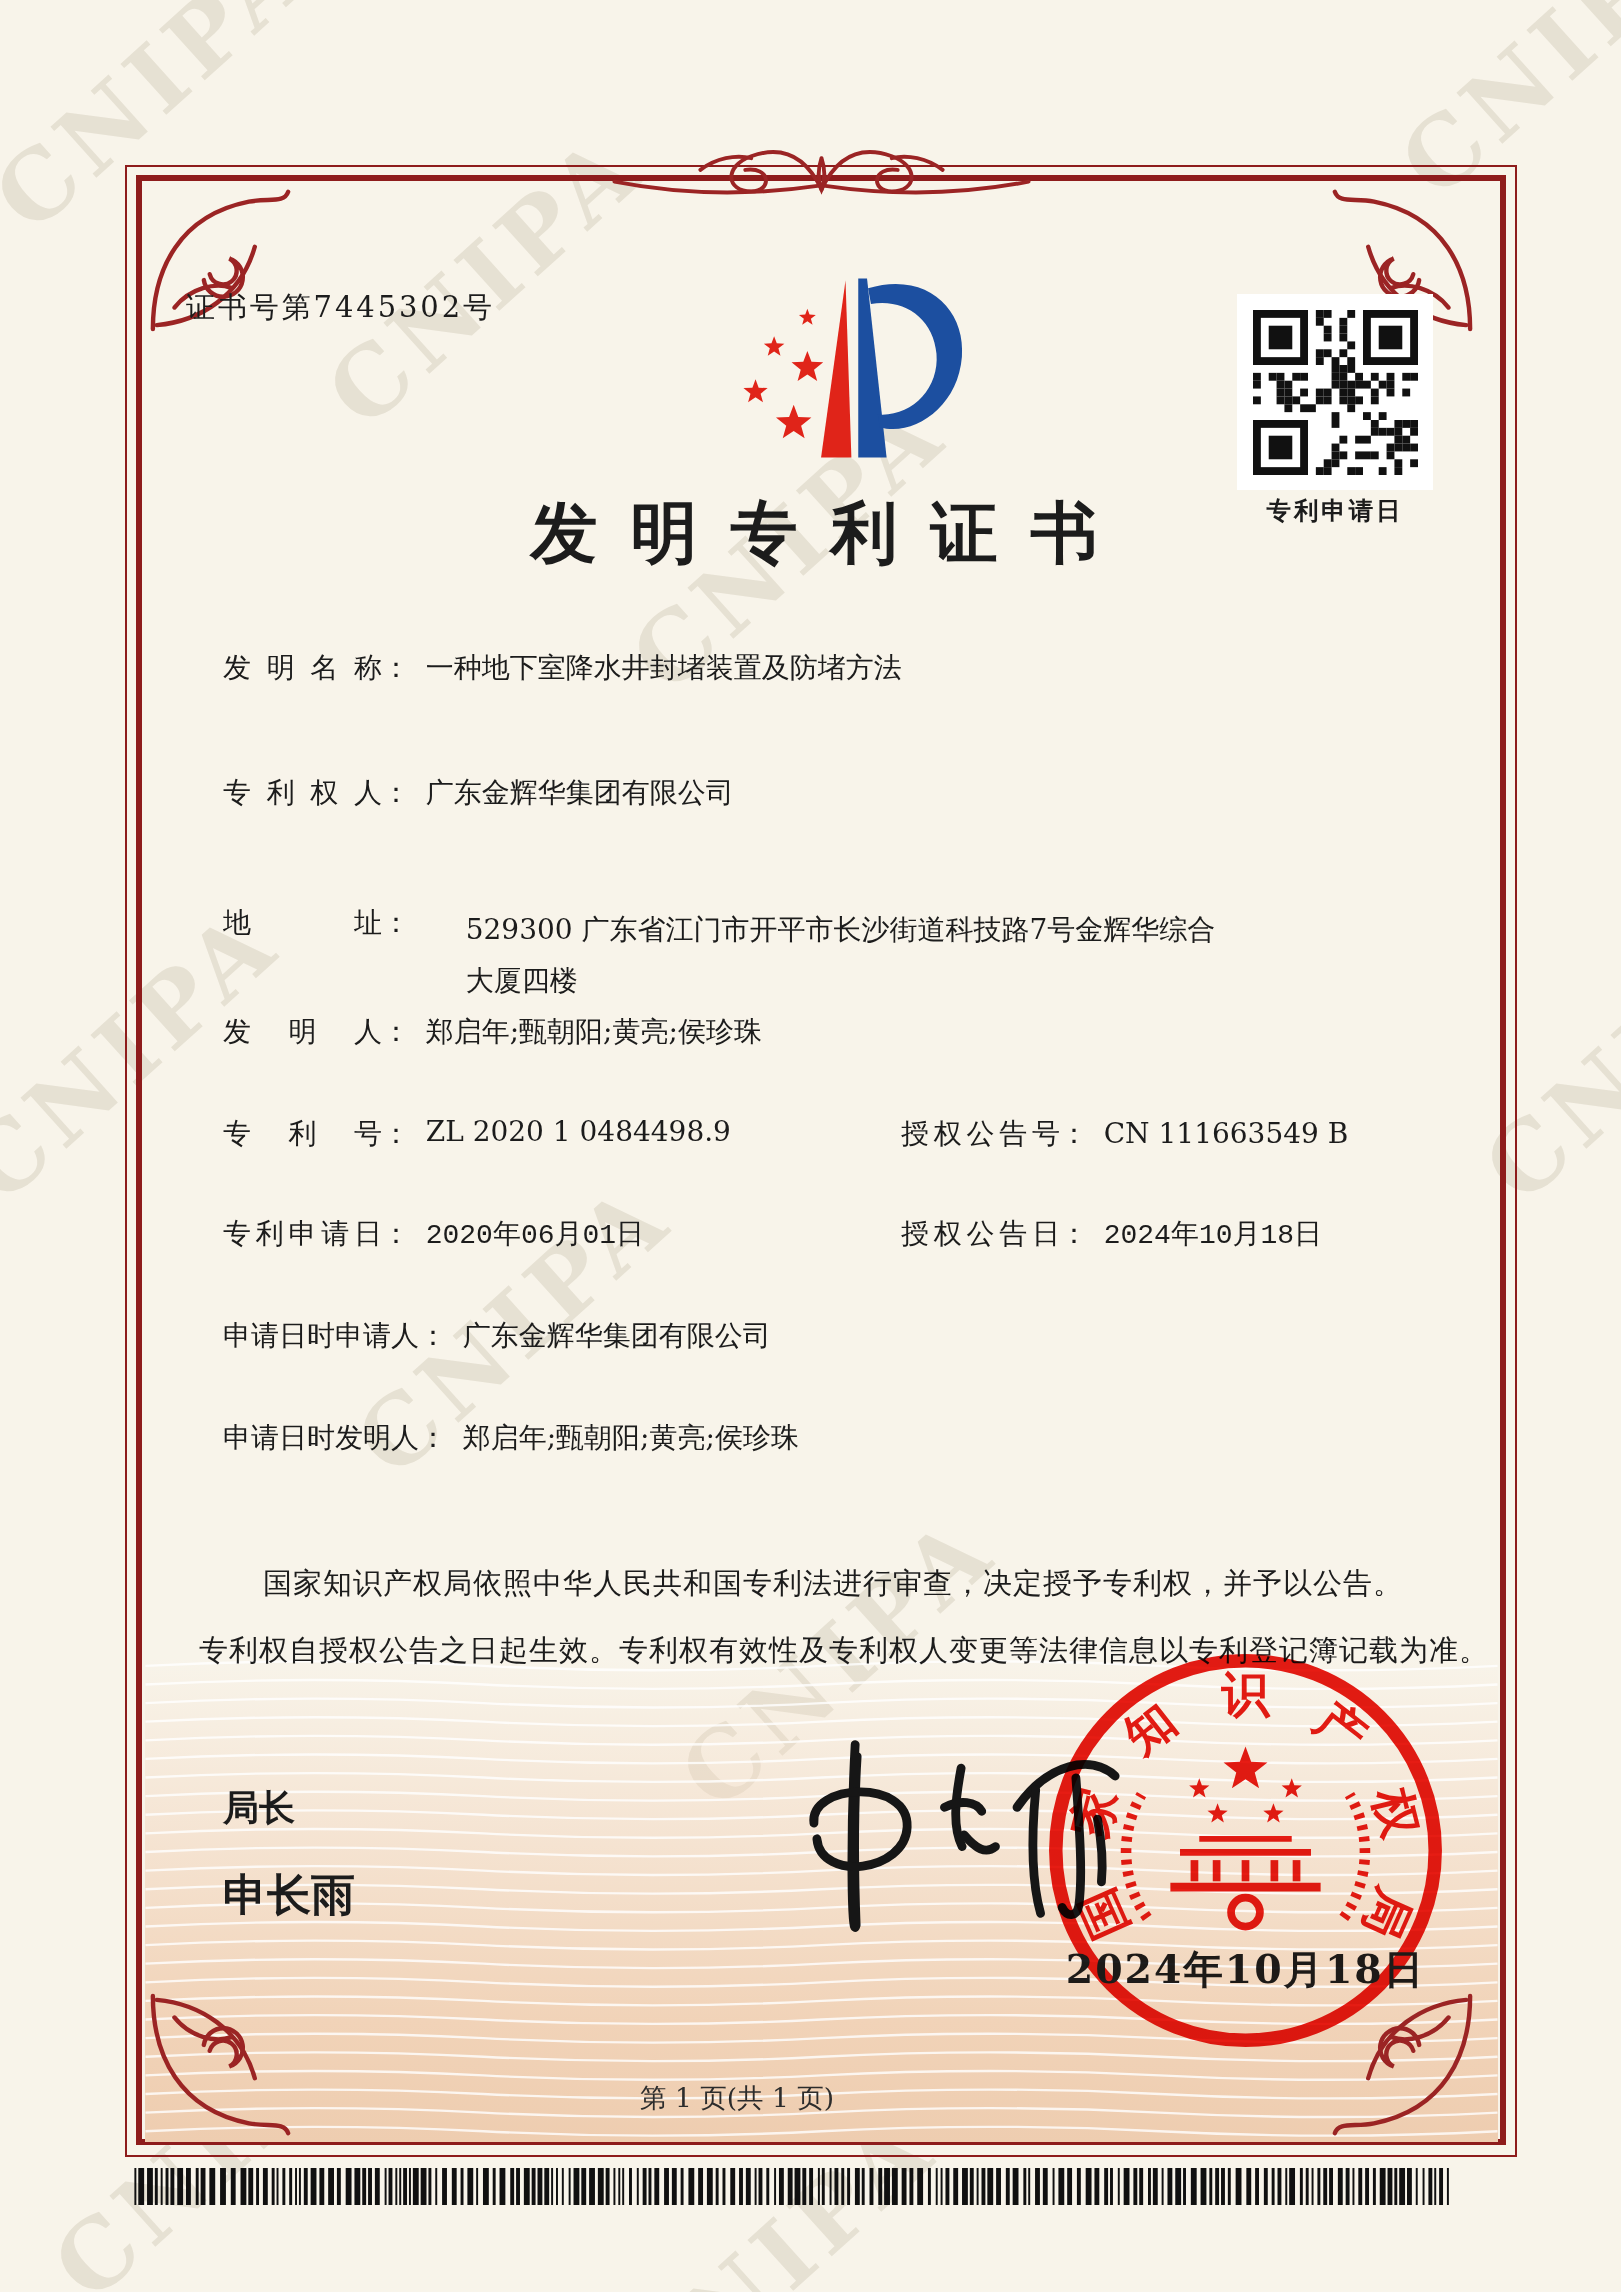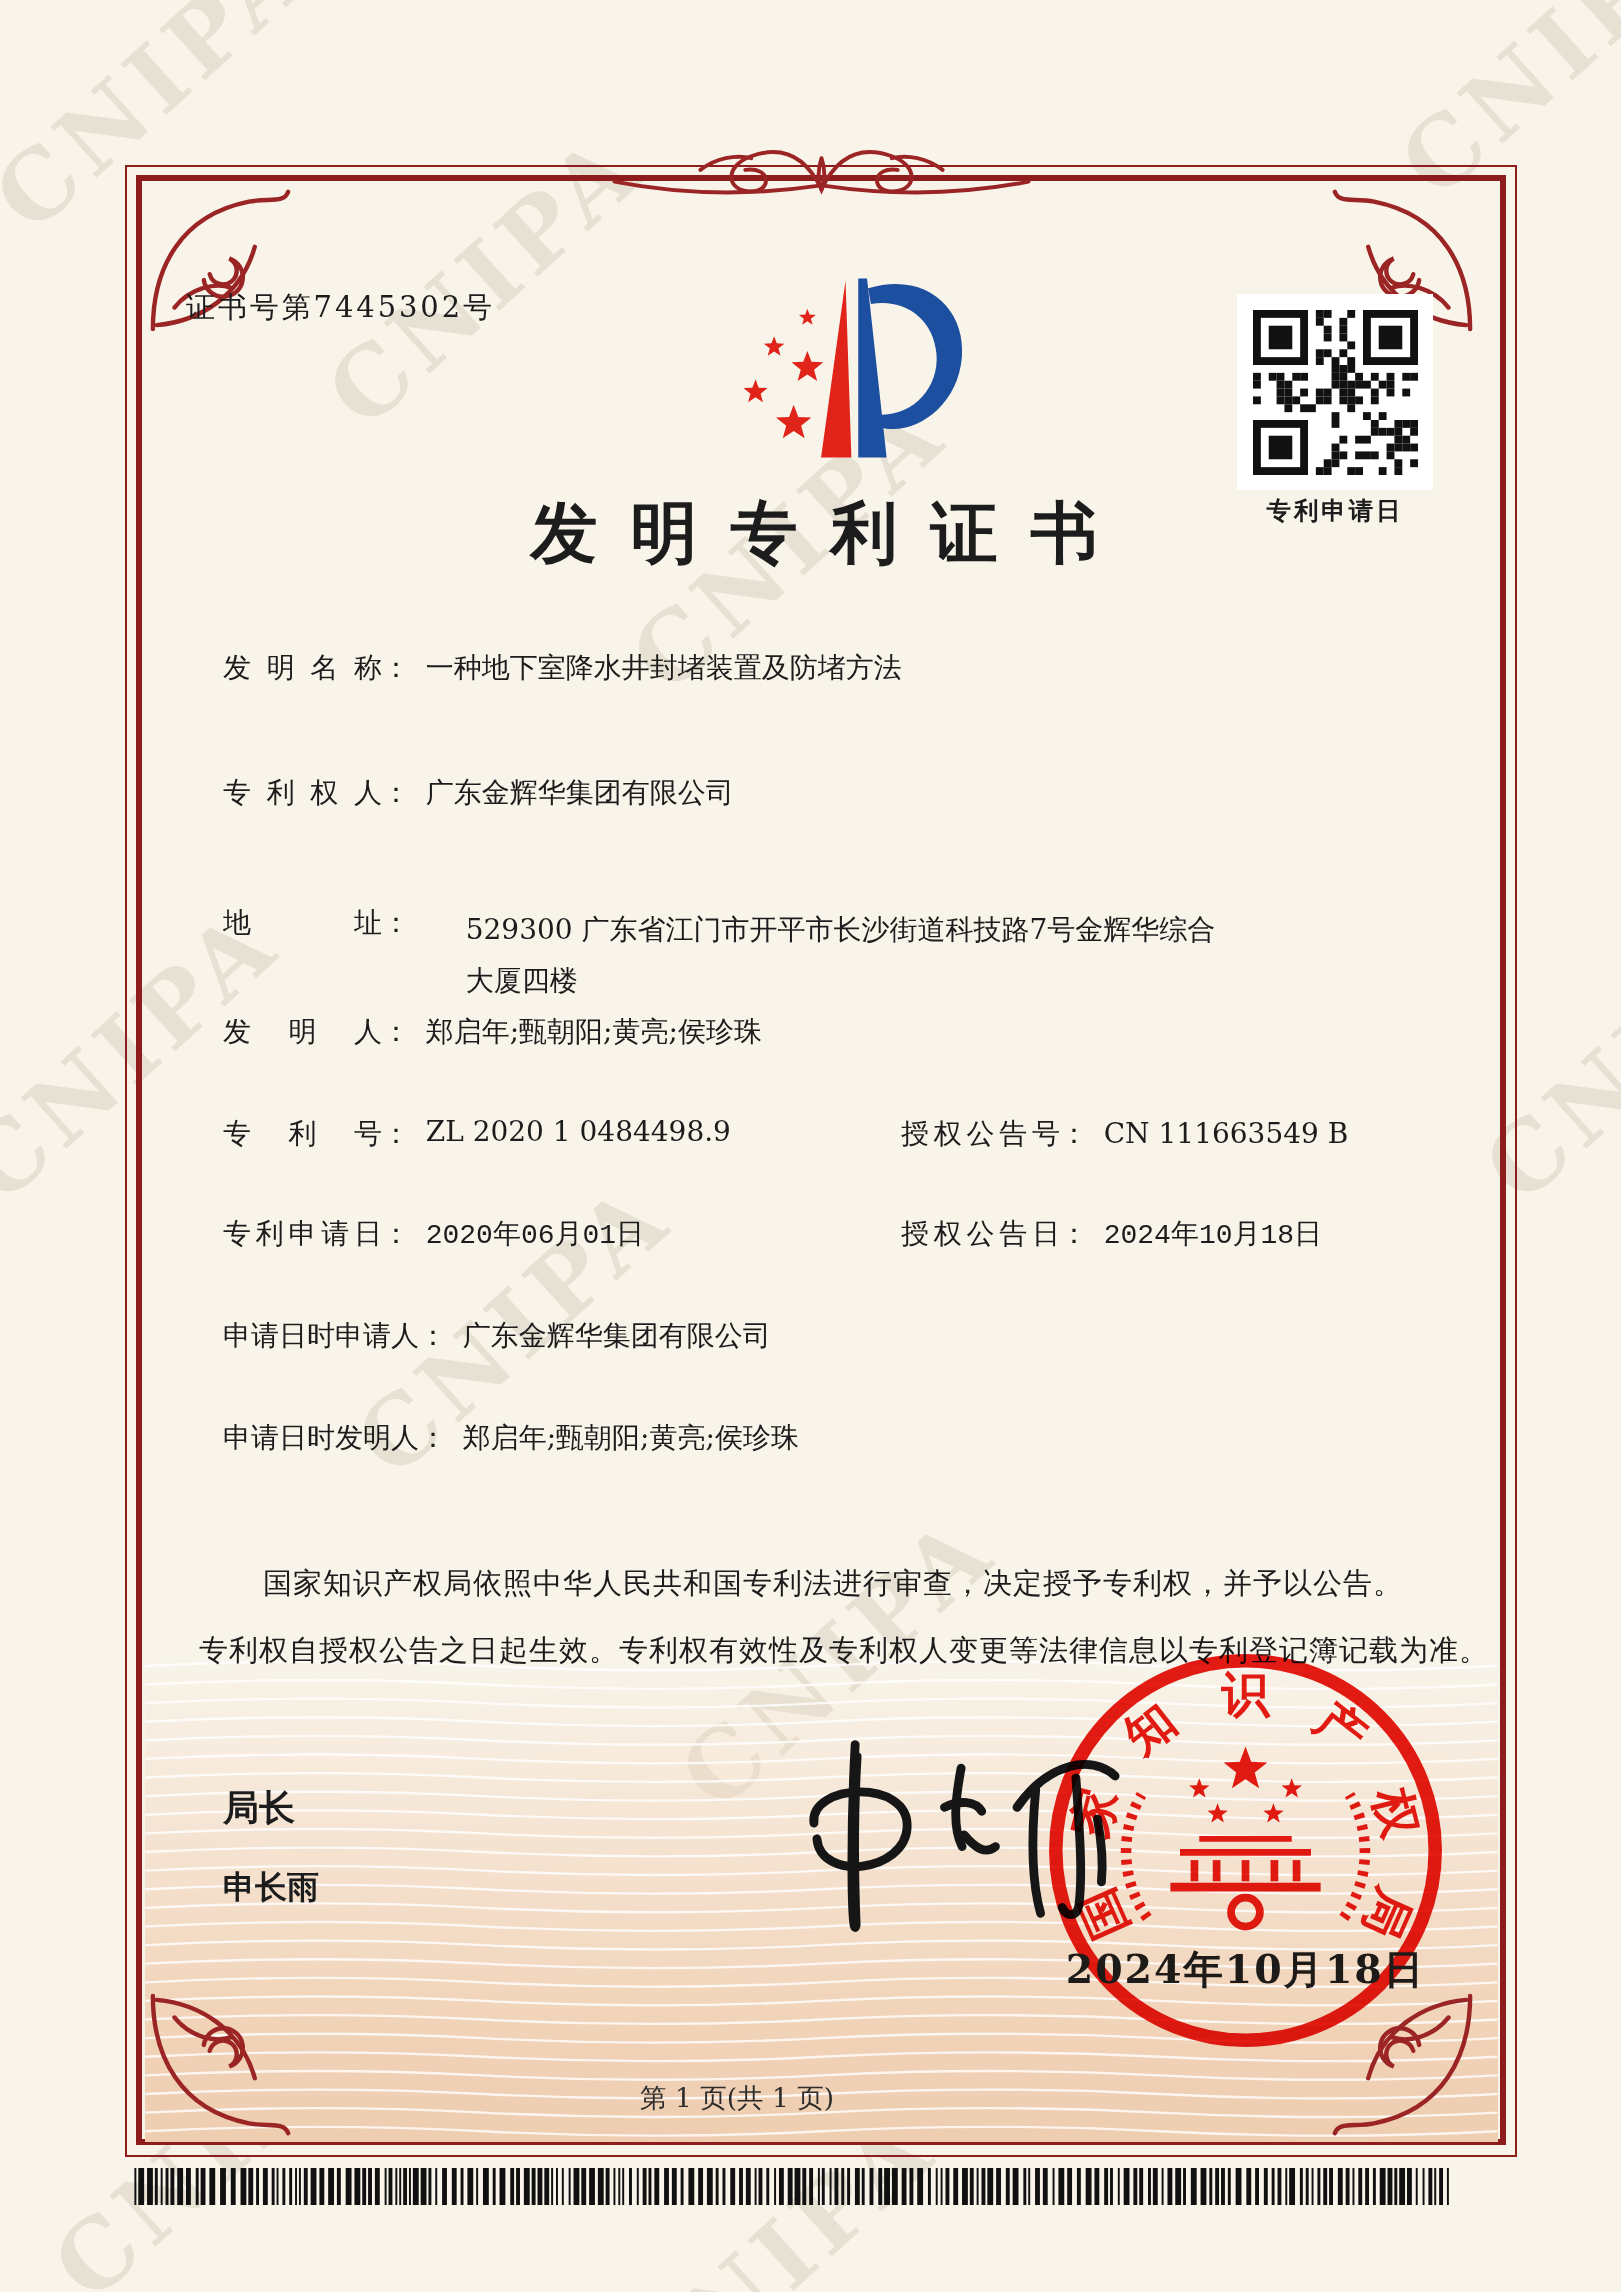--- a/index.html
+++ b/index.html
@@ -43,21 +43,21 @@
   .r-inv{top:1013px;}   .r-patno{top:1115px;}
   .r-dates{top:1215px;font-family:Liberation Mono, monospace;} .r-app{top:1317px;}  .r-inv2{top:1419px;}
   
   .legal1{position:absolute;left:263px;top:1564px;font-size:29px;letter-spacing:1px;z-index:4;white-space:nowrap;}
   .legal2{position:absolute;left:199px;top:1631px;font-size:29px;letter-spacing:1px;z-index:4;white-space:nowrap;}
   
   .waves{position:absolute;left:145px;top:1658px;width:1353px;height:484px;z-index:2;
          background:linear-gradient(180deg,rgba(243,216,193,0) 0%,rgba(243,216,193,.55) 35%,#f1d3b8 75%,#eecdb0 100%);}
   .officer-title{position:absolute;left:223px;top:1784px;font-size:36px;font-weight:600;z-index:4;
                  font-family:"DejaVu Sans","Liberation Sans",sans-serif;}
-  .officer-name{position:absolute;left:223px;top:1866px;font-size:32px;font-weight:600;z-index:4;
+  .officer-name{position:absolute;left:223px;top:1866px;font-size:44px;font-weight:600;z-index:4;
                 font-family:"DejaVu Sans","Liberation Sans",sans-serif;}
   .signature{position:absolute;left:760px;top:1717px;z-index:4;}
   .signature path{stroke:#161616;stroke-width:9;fill:none;stroke-linecap:round;stroke-linejoin:round;}
   .seal{position:absolute;left:1024px;top:1629px;z-index:5;opacity:.97;mix-blend-mode:multiply;}
   .seal text.ringchar{font-size:50px;font-weight:bold;fill:#e8140c;
         font-family:"DejaVu Serif","Liberation Serif",serif;}
   .seal .seal-date{font-size:41px;font-weight:600;fill:#161616;letter-spacing:2px;
         font-family:"DejaVu Serif","Liberation Serif",serif;}
   .page-info{position:absolute;left:125px;top:2080px;width:1224px;text-align:center;
              font-size:26.5px;color:#2c2c2c;z-index:4;}

